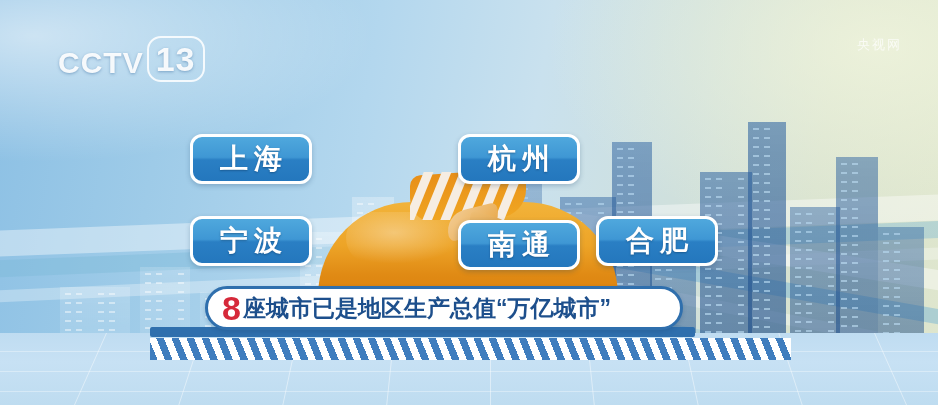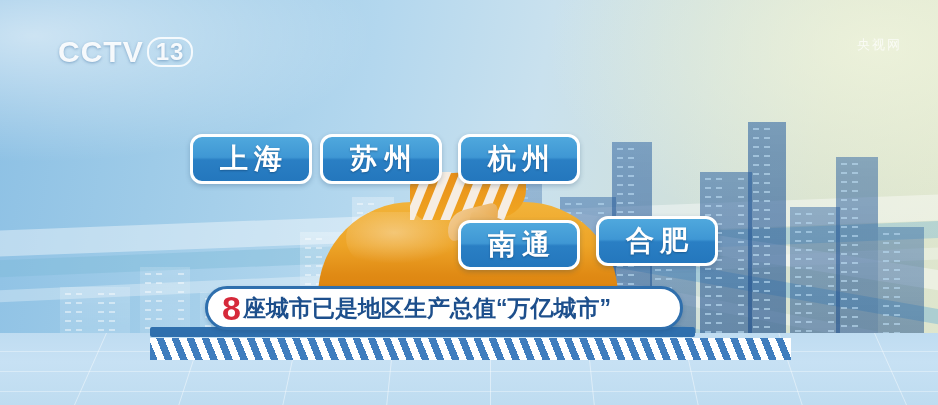--- a/index.html
+++ b/index.html
@@ -78,21 +78,21 @@
   .stripes{position:absolute;left:150px;top:338px;width:641px;height:22px;overflow:hidden;
     background:repeating-linear-gradient(68deg,#3f7dbe 0px,#3f7dbe 7px,#ffffff 7px,#ffffff 14px);}
 
   
   .cctv13{position:absolute;left:58px;top:36px;width:150px;height:58px;color:rgba(255,255,255,.92);}
   .cctv13 .main{font-size:30px;font-weight:bold;letter-spacing:1px;line-height:32px;
     text-shadow:0 1px 3px rgba(60,110,160,.5);}
   .cctv13 .sub{font-size:17px;font-weight:bold;letter-spacing:10px;text-indent:10px;
     text-align:center;line-height:22px;text-shadow:0 1px 3px rgba(60,110,160,.5);}
   .cctv13 .num{display:inline-block;border:2px solid rgba(255,255,255,.85);border-radius:14px;
-    padding:0 7px;font-size:24px;line-height:26px;margin-left:3px;vertical-align:2px;}
+    padding:8px 7px;font-size:34px;line-height:26px;margin-left:3px;vertical-align:2px;}
   .wm{position:absolute;right:36px;top:38px;color:rgba(255,255,255,.72);text-align:right;}
   .wm .wm-main{font-size:30px;font-weight:bold;letter-spacing:1px;line-height:32px;}
   .wm .wm-cn{font-size:13px;letter-spacing:2px;line-height:14px;}
 </style>
 </head>
 <body>
 
 <div id="stage">
 
   <div class="bg-base"></div>
@@ -719,27 +719,27 @@
       <div class="stripe" style="left:94px"></div>
     </div>
     <div class="bag-knot"></div>
     <div class="bag-knot2"></div>
   </div>
 
   <div class="chips">
     <div class="chip" style="left:190px;top:134px;width:116px">
       <span>上海</span>
     </div>
-    <div class="chip" style="left:320px;top:134px;width:116px">
-      <span>苏州</span>
-    </div>
     <div class="chip" style="left:458px;top:134px;width:116px">
       <span>杭州</span>
     </div>
 
+    <div class="chip" style="left:190px;top:216px;width:116px">
+      <span>宁波</span>
+    </div>
     <div class="chip" style="left:458px;top:220px;width:116px">
       <span>南通</span>
     </div>
     <div class="chip" style="left:596px;top:216px;width:116px">
       <span>合肥</span>
     </div>
   </div>
 
   <div class="cap-bar"></div>
 

